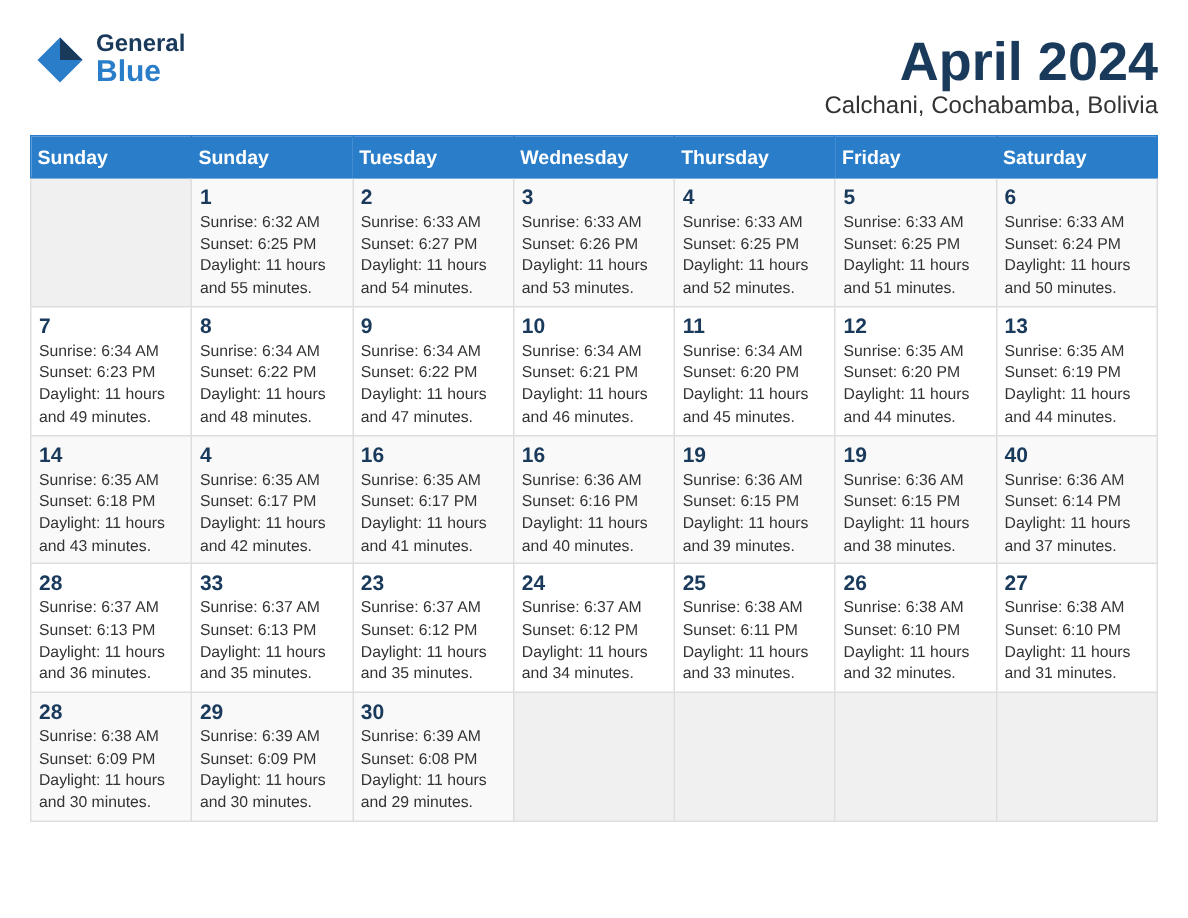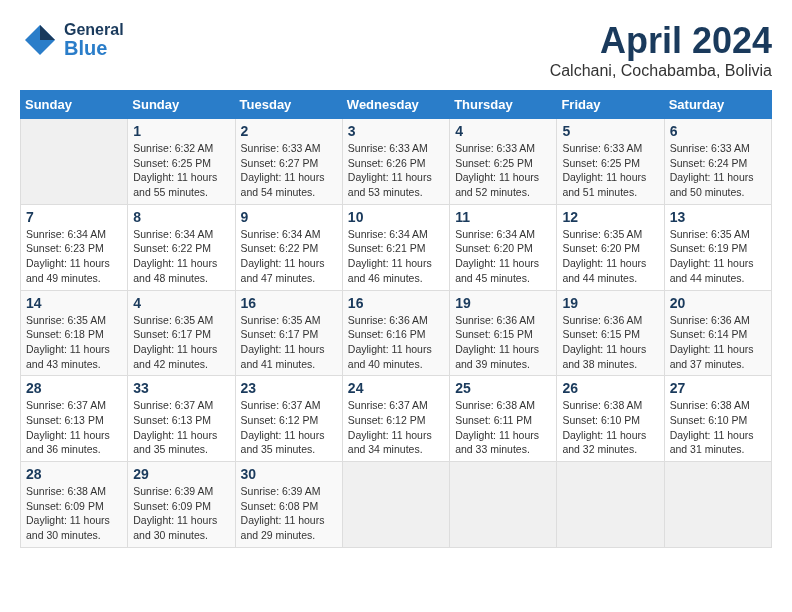--- a/index.html
+++ b/index.html
@@ -260,21 +260,21 @@
 and 39 minutes.</div>
         </td>
         <td>
           <div class="day-number">19</div>
           <div class="day-info" style="white-space: pre-line;">Sunrise: 6:36 AM
 Sunset: 6:15 PM
 Daylight: 11 hours
 and 38 minutes.</div>
         </td>
         <td>
-          <div class="day-number">20</div>
+          <div class="day-number">40</div>
           <div class="day-info" style="white-space: pre-line;">Sunrise: 6:36 AM
 Sunset: 6:14 PM
 Daylight: 11 hours
 and 37 minutes.</div>
         </td>
       </tr>
       <tr>
         <td>
           <div class="day-number">28</div>
           <div class="day-info" style="white-space: pre-line;">Sunrise: 6:37 AM

